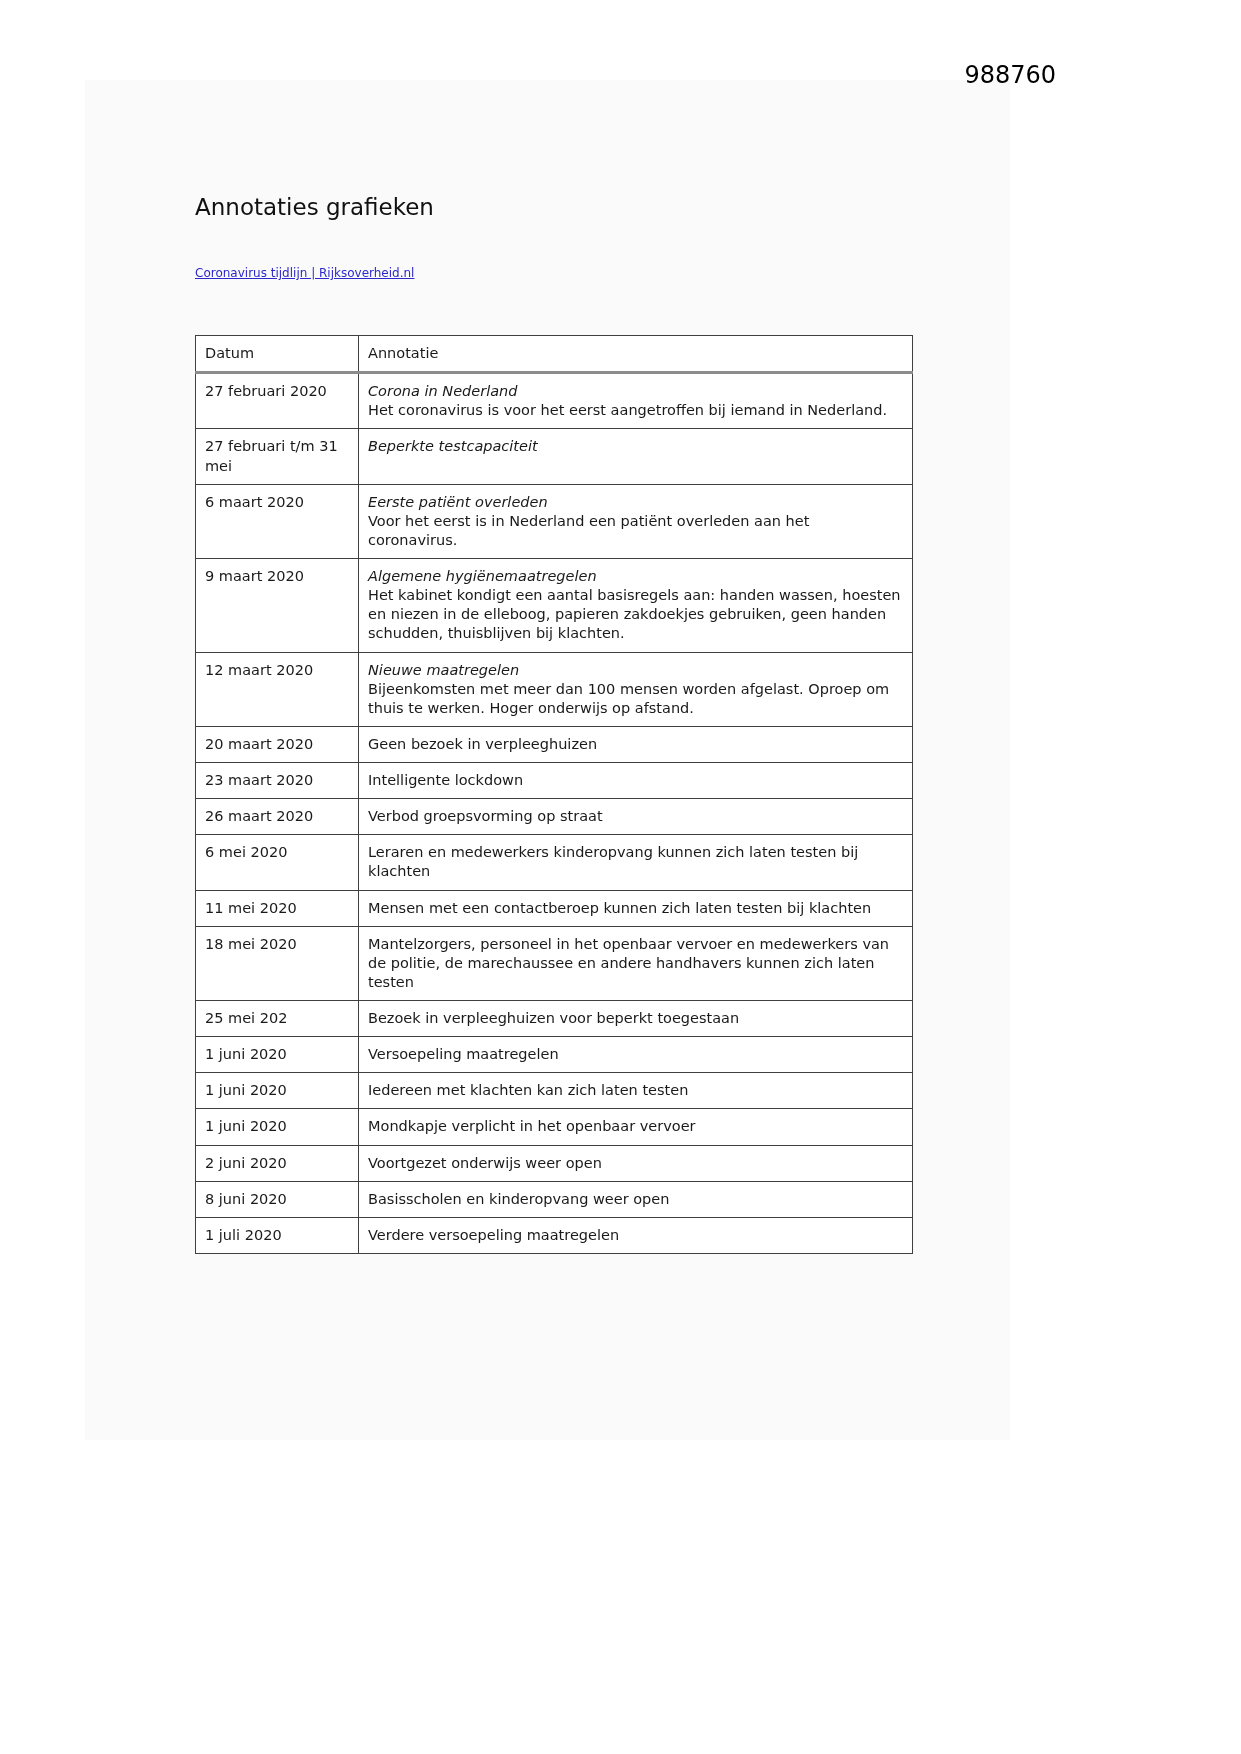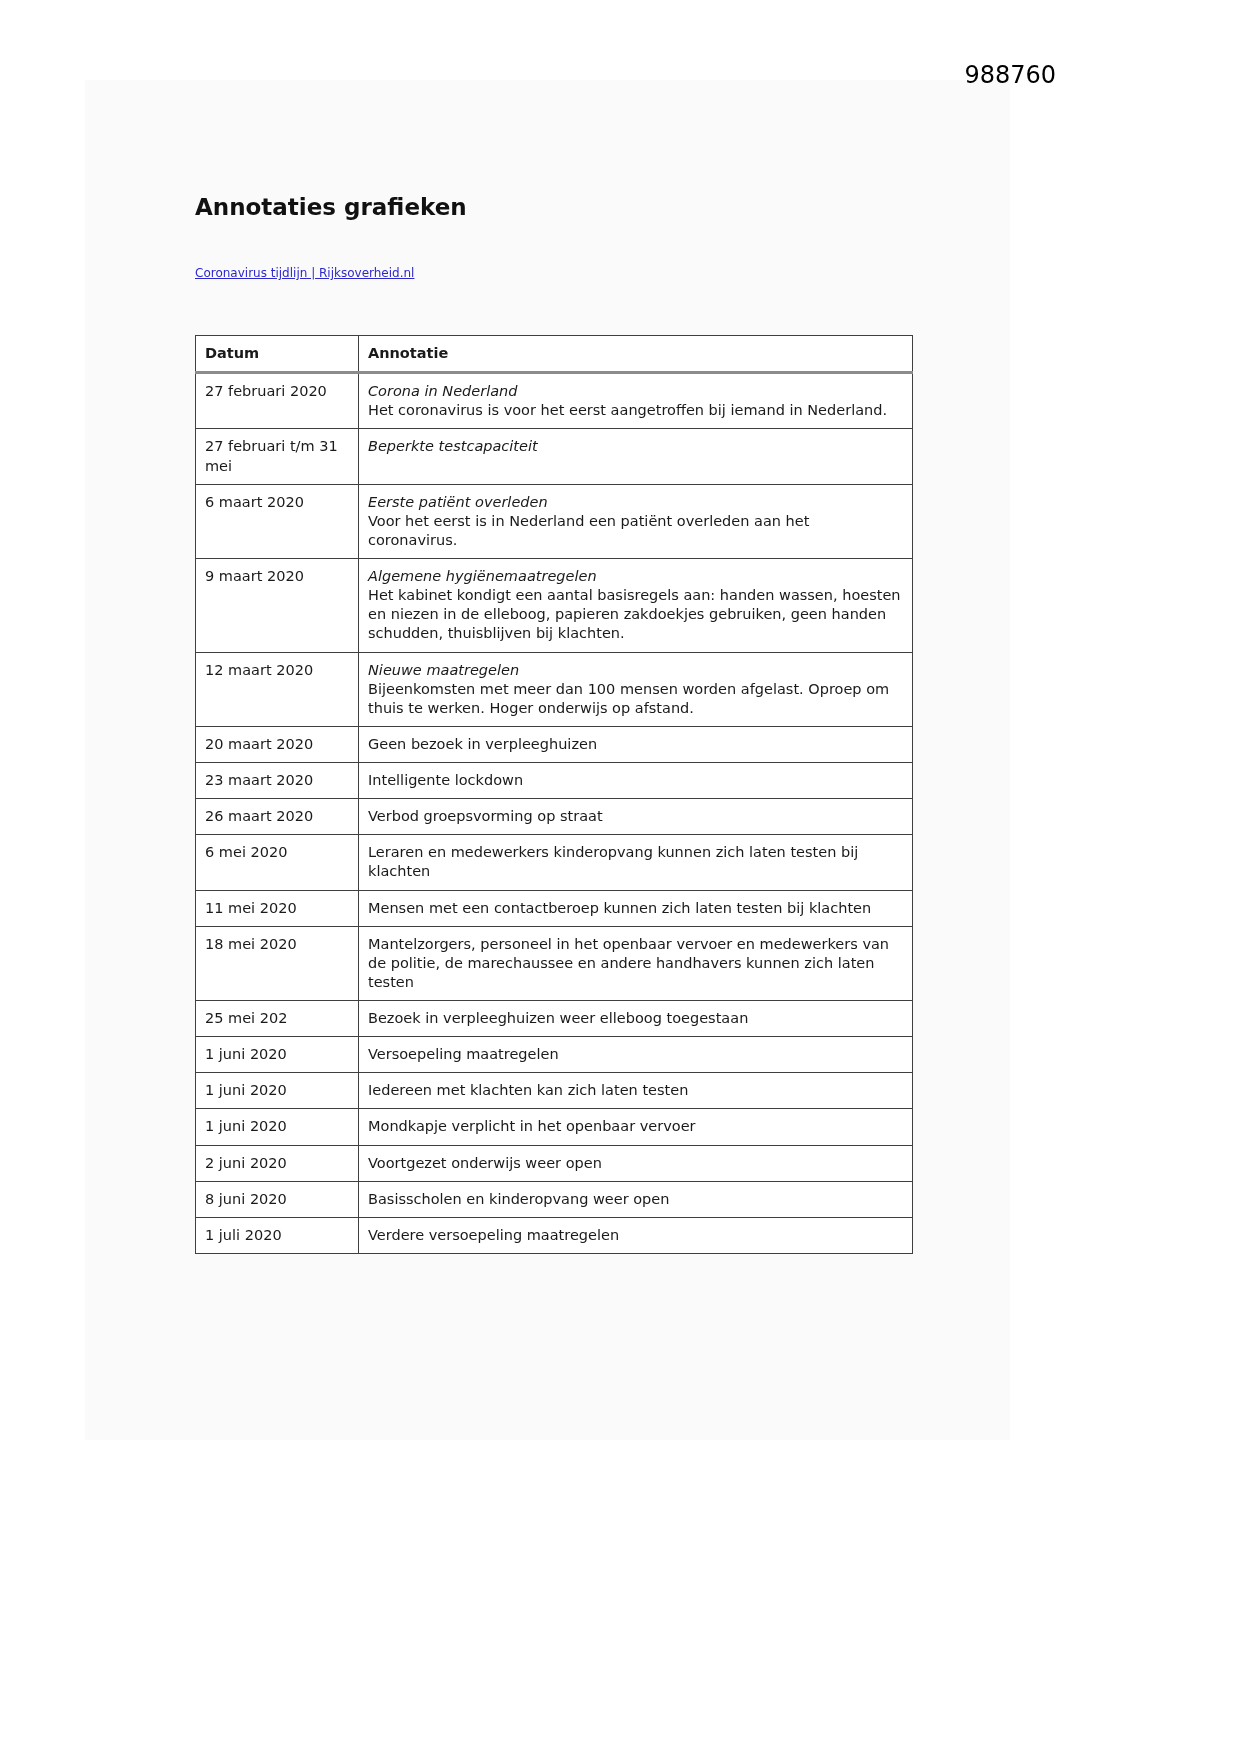--- a/index.html
+++ b/index.html
@@ -30,21 +30,21 @@
     position: absolute;
     top: 54px; right: 185px;
     font-size: 24px;
     color: #000000;
     margin-top: 7px;
   }
   .doc-title {
     position: absolute;
     left: 195px; top: 194px;
     font-size: 23px;
-    font-weight: bold;
+    font-weight: normal;
     color: #111111;
   }
   .doc-link {
     position: absolute;
     left: 195px; top: 266px;
     font-size: 12px;
     color: var(--link_blue);
     text-decoration: underline;
     cursor: pointer;
   }
@@ -59,21 +59,21 @@
     color: var(--text);
   }
   .annotations-table th,
   .annotations-table td {
     border: 1px solid var(--table_border);
     padding: 8px 9px;
     vertical-align: top;
     text-align: left;
   }
   .annotations-table thead th {
-    font-weight: bold;
+    font-weight: normal;
     border-bottom: 3px solid var(--header_rule);
   }
   .col-date { width: 163px; }
   .ann-title { font-style: italic; }
 </style>
 </head>
 <body>
 
 <div class="page">
   <div class="panel-bg"></div>
@@ -206,21 +206,21 @@
       <div class="ann-text">Mantelzorgers, personeel in het openbaar vervoer en medewerkers van de politie, de marechaussee en andere handhavers kunnen zich laten testen</div>
     </td>
   </tr>
 
   <tr>
     <td>
       <span>25 mei 202</span>
     </td>
     <td>
 
-      <div class="ann-text">Bezoek in verpleeghuizen weer elleboog toegestaan</div>
+      <div class="ann-text">Bezoek in verpleeghuizen voor beperkt toegestaan</div>
     </td>
   </tr>
 
   <tr>
     <td>
       <span>1 juni 2020</span>
     </td>
     <td>
 
       <div class="ann-text">Versoepeling maatregelen</div>

